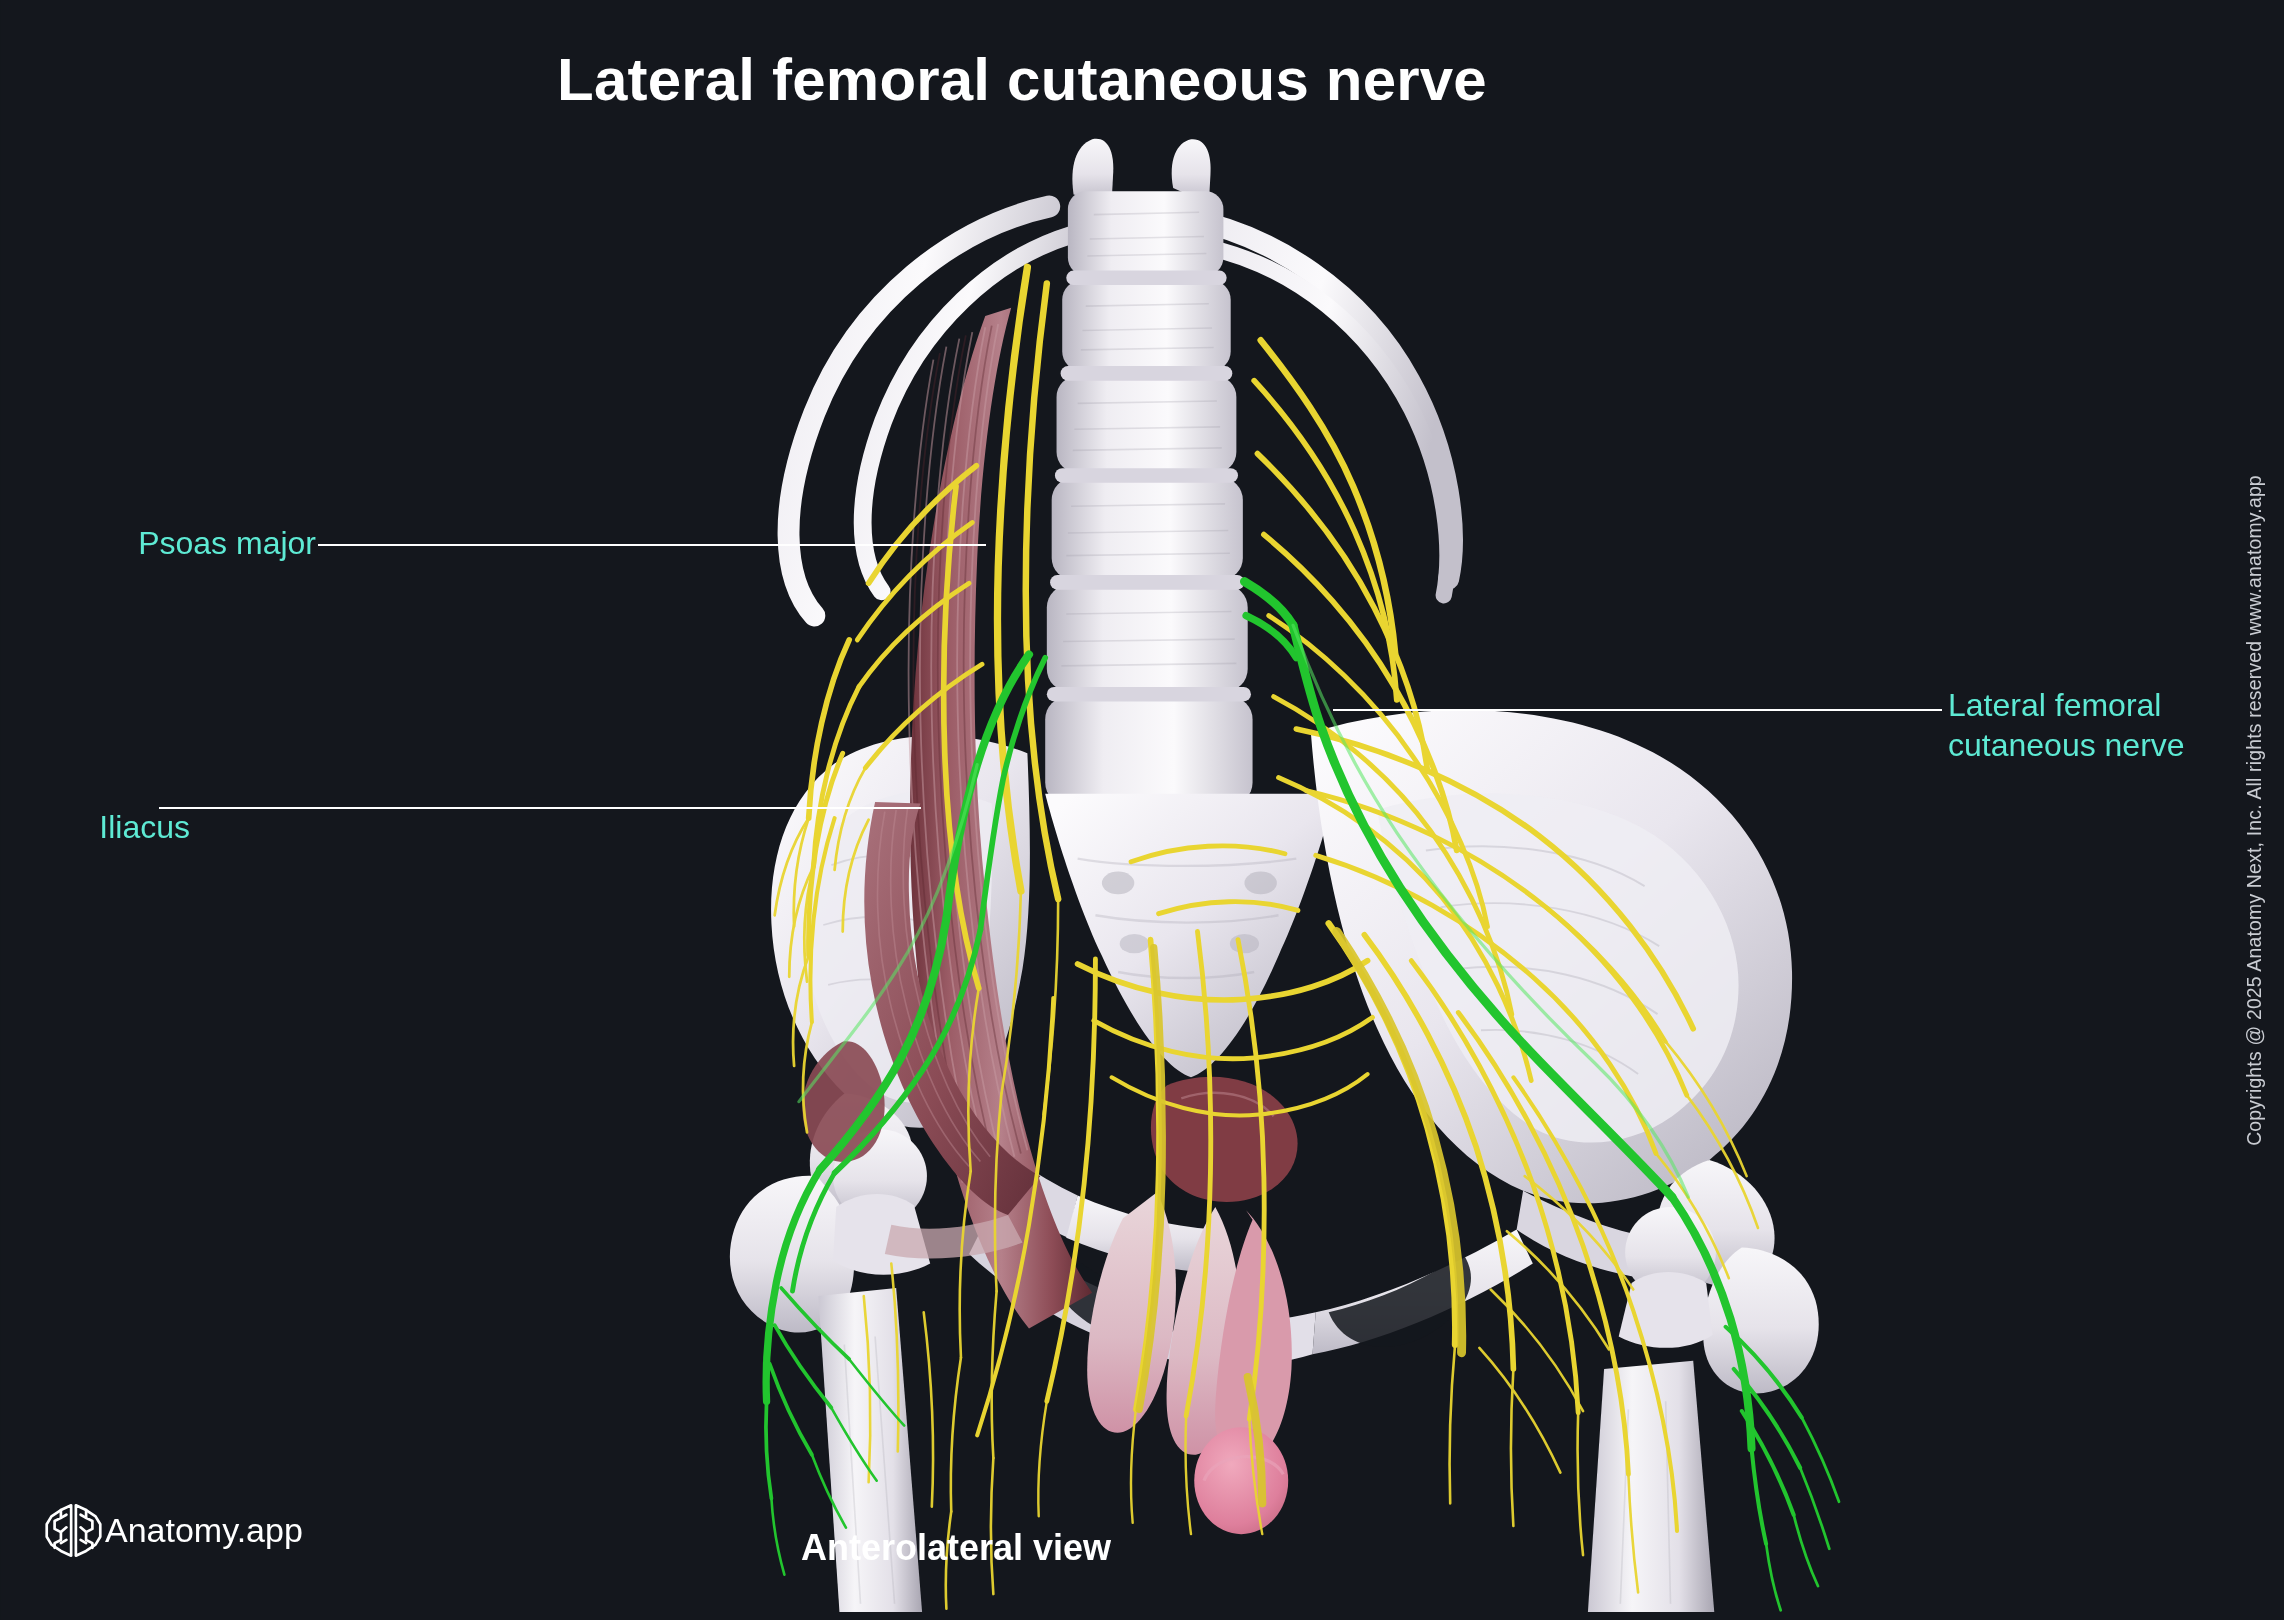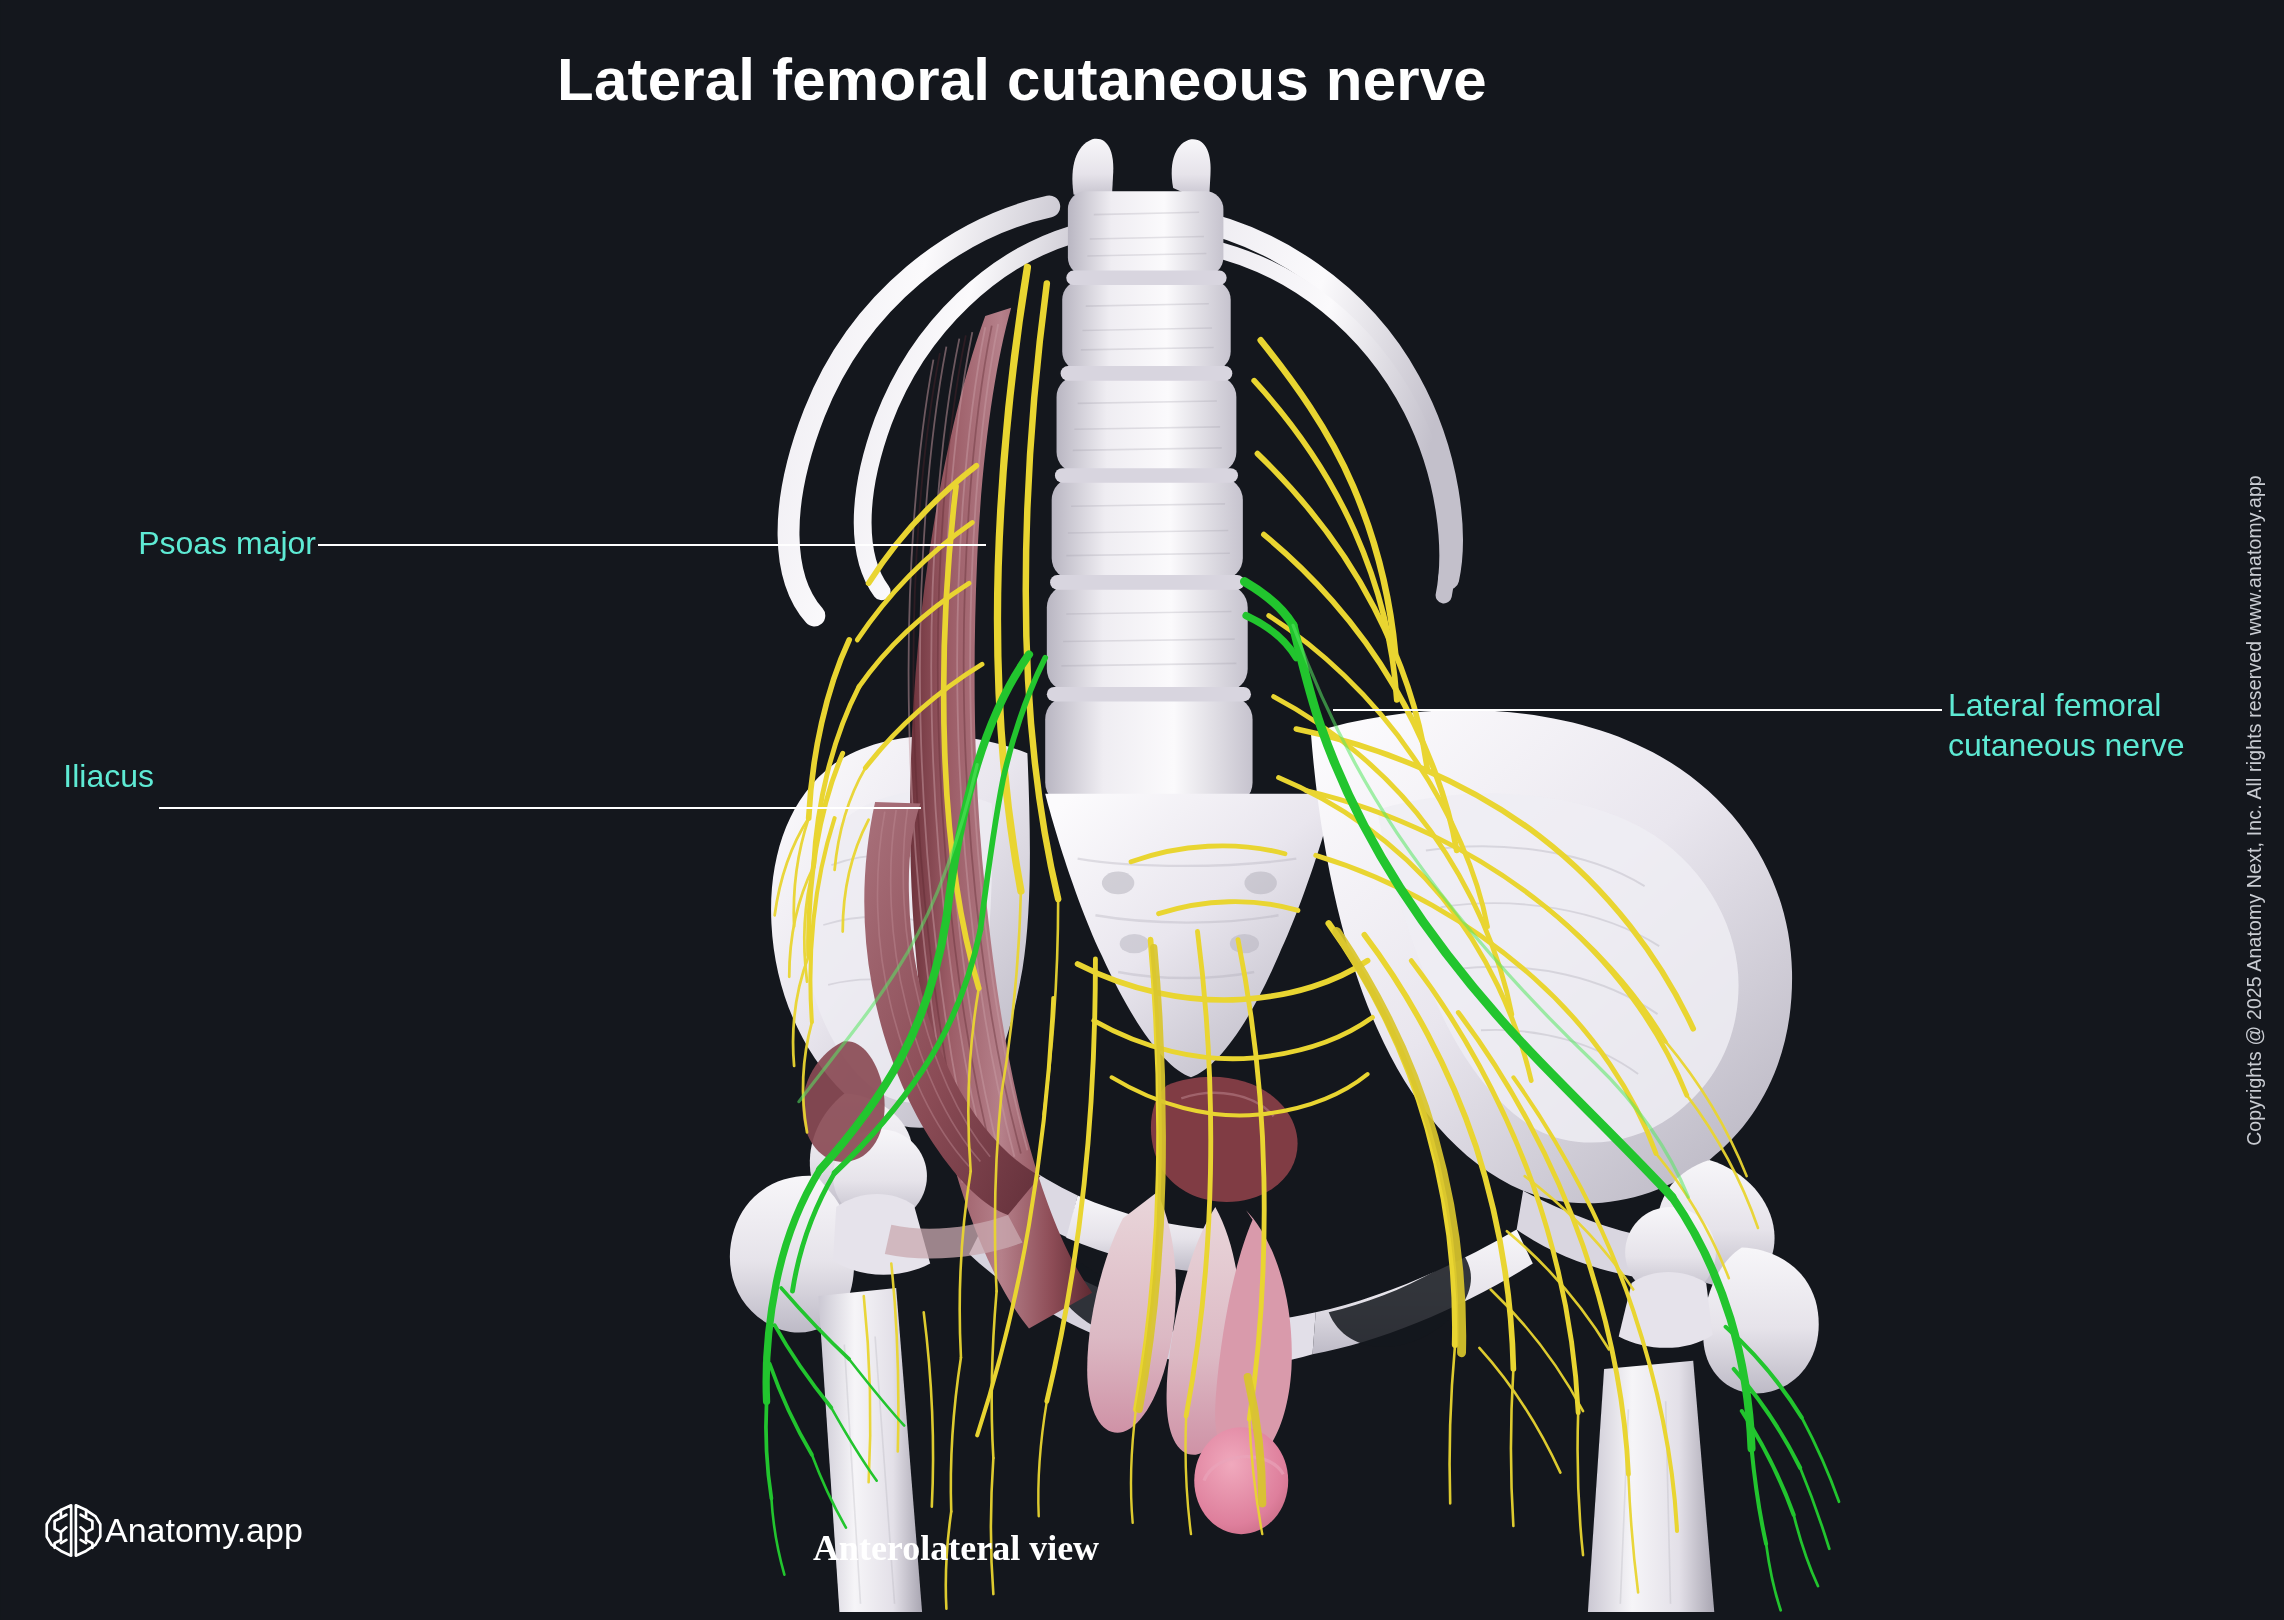--- a/index.html
+++ b/index.html
@@ -13,29 +13,29 @@
   
   .title{
     position:absolute;top:47px;left:0;width:2044px;text-align:center;
     font-size:60px;font-weight:700;letter-spacing:0.2px;color:#ffffff;
     line-height:1.1;
   }
 
   
   .caption{
     position:absolute;top:1527px;left:0;width:1912px;text-align:center;
-    font-size:36px;font-weight:700;color:#ffffff;font-family:Liberation Serif, serif;
+    font-size:36px;font-weight:700;color:#ffffff;
   }
 
   
   .label{position:absolute;color:#5eead4;font-size:32px;line-height:1.25;white-space:pre;}
   .label.left{text-align:right;}
   .label.right{text-align:left;}
   #lbl-psoas{left:0;top:523px;width:316px;}
-  #lbl-iliacus{left:0;top:756px;width:154px;}
+  #lbl-iliacus{left:0;top:807px;width:154px;padding-left:36px;}
   #lbl-lfcn{left:1941px;top:685px;width:324px;margin-left:7px;}
 
   .leader{position:absolute;background:#ffffff;height:2.4px;}
   #lead-psoas{left:318px;top:544px;width:668px;}
   #lead-iliacus{left:159px;top:807px;width:762px;}
   #lead-lfcn{left:1333px;top:709px;width:609px;}
 
   
   .copyright{
     position:absolute;right:8px;top:0;height:1620px;width:44px;

